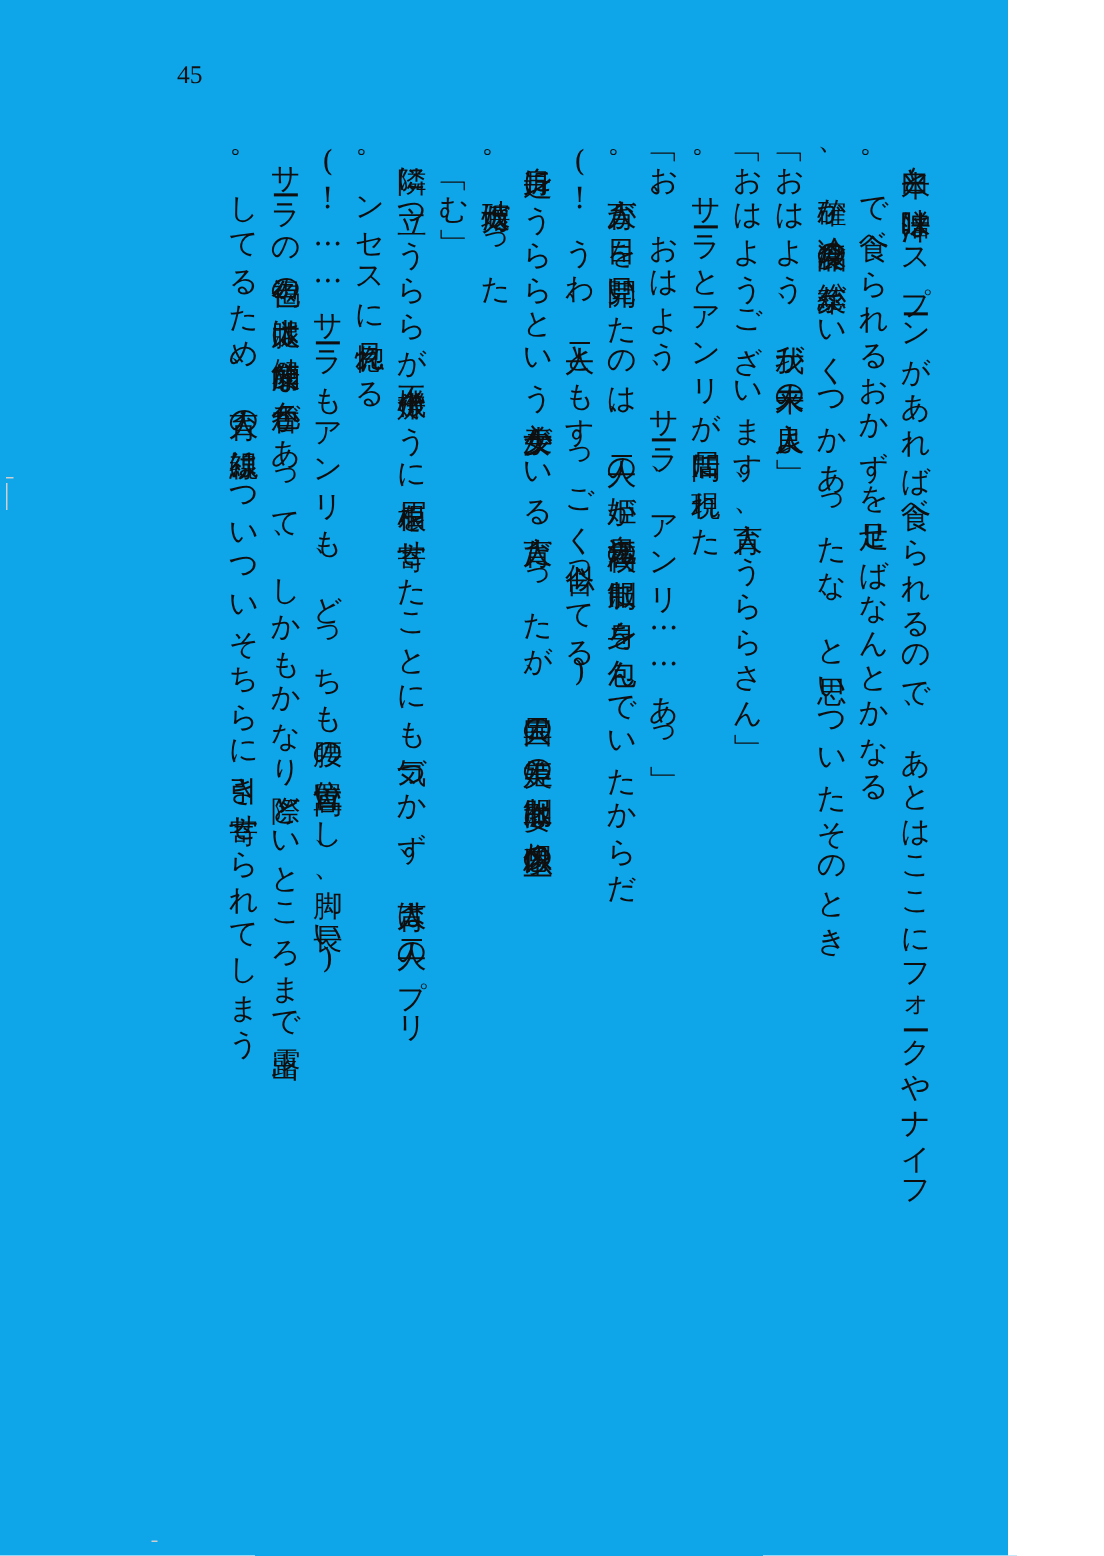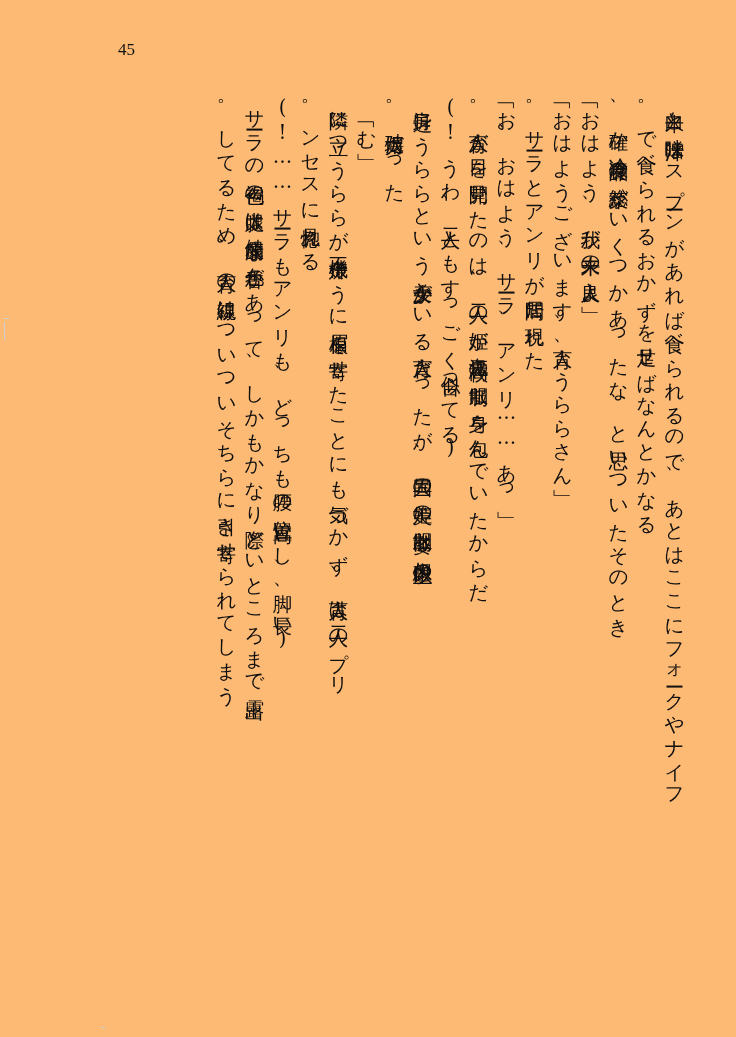--- a/index.html
+++ b/index.html
@@ -5,23 +5,23 @@
   html, body {
     margin: 0;
     padding: 0;
     background: #ffffff;
   }
   body {
     font-family: "Liberation Serif", "DejaVu Serif", serif;
   }
   .page {
     position: relative;
-    width: 736px;
+    width: 672px;
     height: 1037px;
-    background: #fdba74;
+    background: #0ea5e9;
     overflow: hidden;
   }
   
   .page-number {
     position: absolute;
     left: 118px;
     top: 40px;
     font-size: 17px;
     color: #111;
     letter-spacing: 0;

